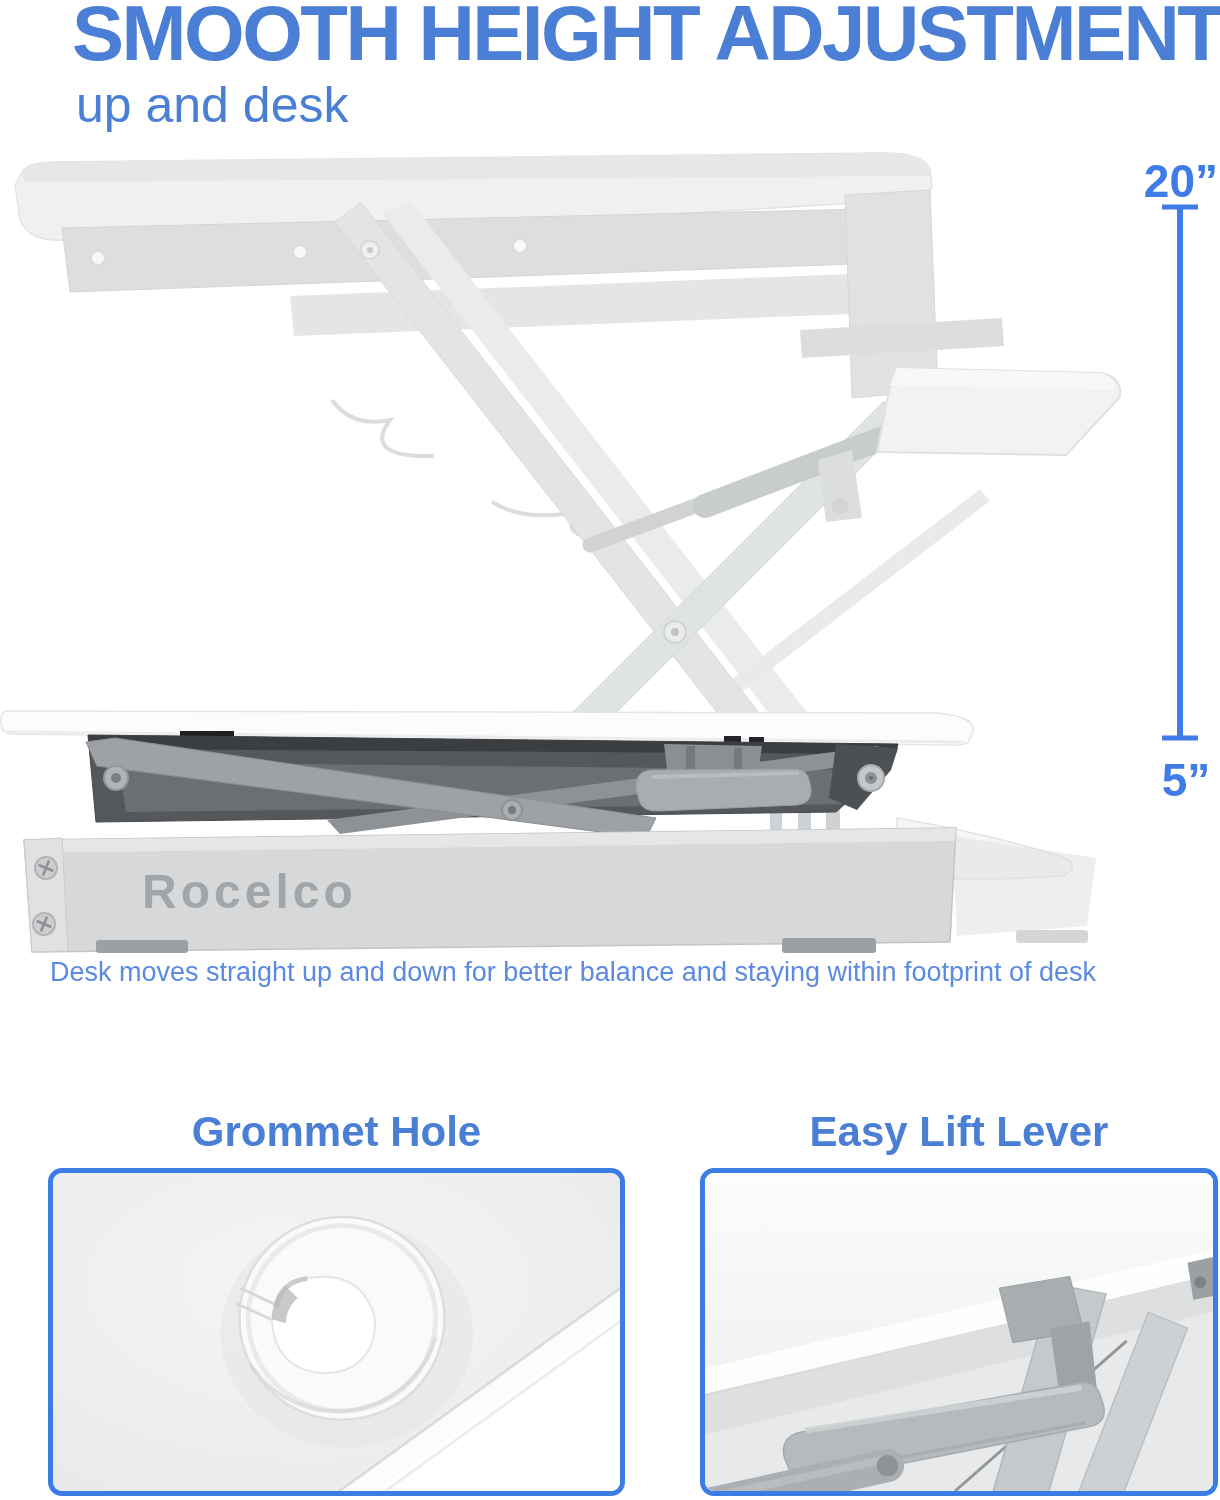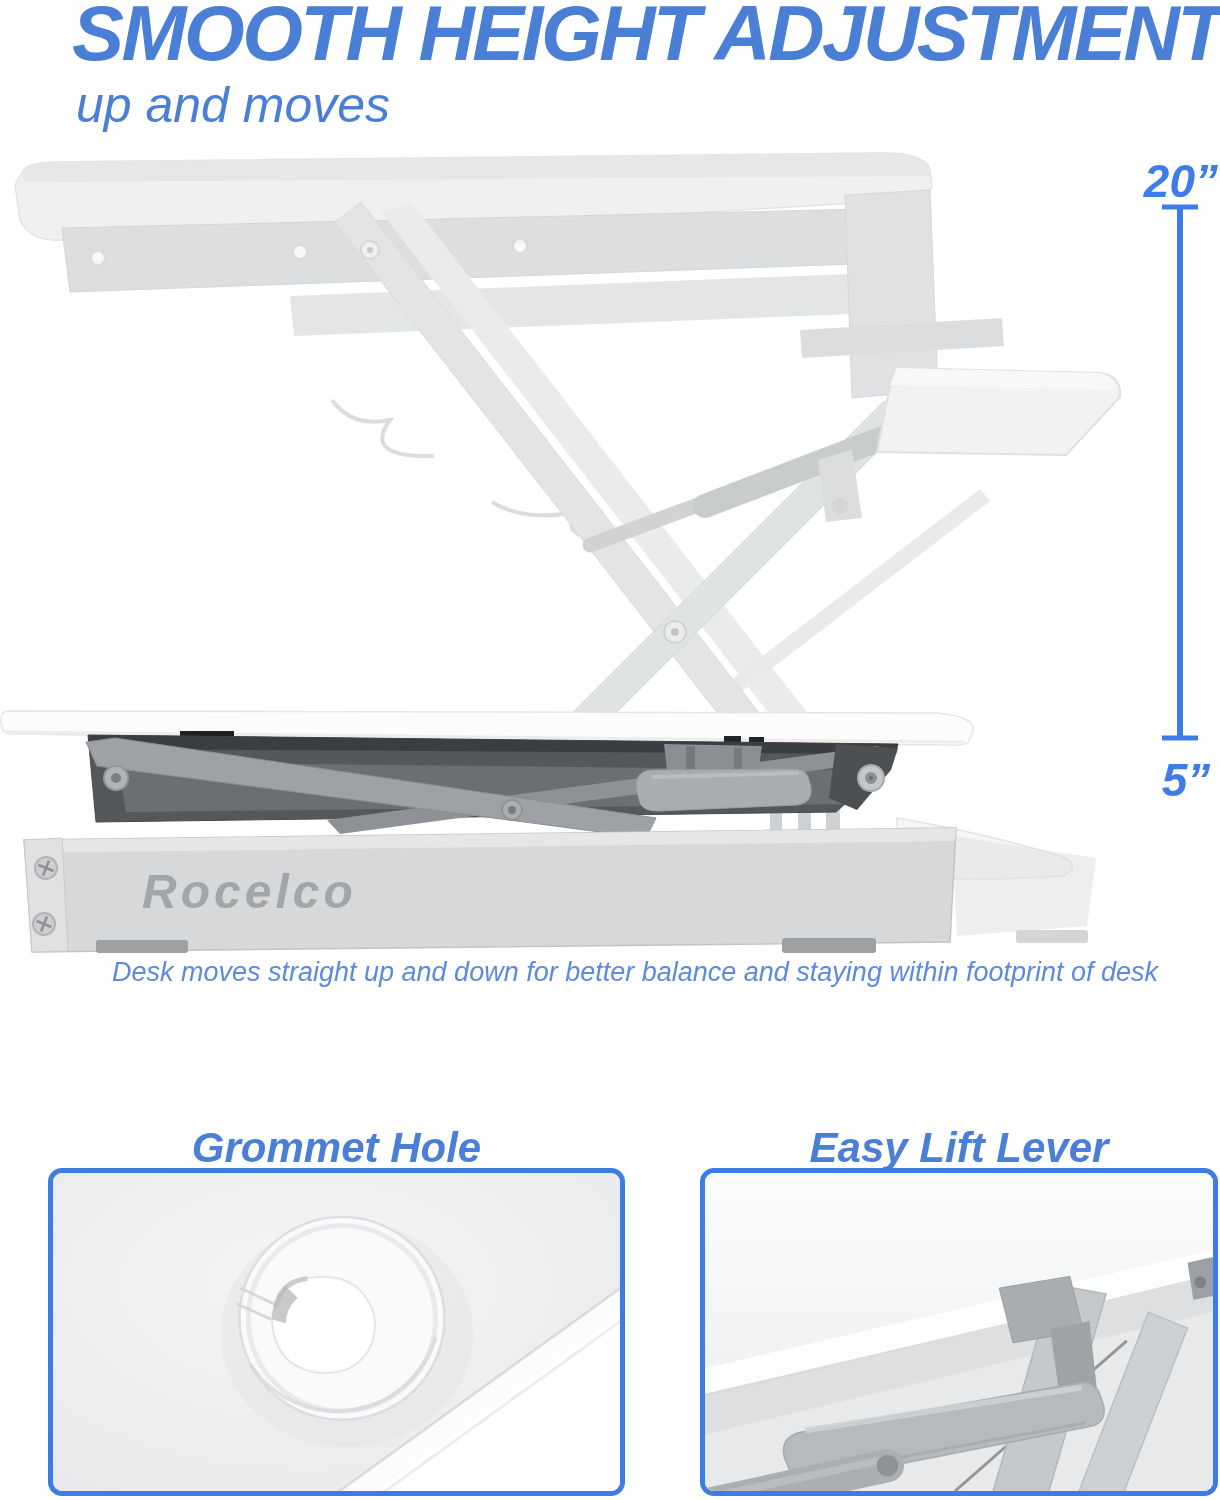--- a/index.html
+++ b/index.html
@@ -1,56 +1,56 @@
 <!DOCTYPE html>
 <html><head>
 <meta charset="utf-8">
 <style>
   html,body { margin:0; padding:0; background:#ffffff; }
   .page {
     position:relative; width:1220px; height:1500px; overflow:hidden;
-    background:#ffffff; font-family:"Liberation Sans", sans-serif;font-style:italic;
+    background:#ffffff; font-family:"Liberation Sans", sans-serif;
   }
   .title {
     position:absolute; left:72px; top:-6px; font-size:78px; font-weight:bold;
     letter-spacing:-2.5px; color:#4a7fd5; white-space:nowrap; line-height:1.0;
   }
   .subtitle {
     position:absolute; left:76px; top:76px; font-size:50px; font-weight:400;
     color:#4a7fd5; white-space:nowrap;
   }
   .hero-svg { position:absolute; left:0; top:150px; display:block; }
   .caption {
     position:absolute; left:0; top:957px; width:1220px; box-sizing:border-box;
-    padding-left:50px; text-align:center; font-size:27px; color:#5b8ae0;
+    padding-left:50px; font-size:27px; color:#5b8ae0;
     white-space:nowrap;
   }
   .feature-label {
     position:absolute; top:1108px; font-size:42px; font-weight:bold;
-    color:#4a7fd5; text-align:center;margin-top:16px;
+    color:#4a7fd5; text-align:center;
   }
   .feature-label.left  { left:48px;  width:577px; }
   .feature-label.right { left:700px; width:518px;text-align:center; }
   .frame {
     position:absolute; top:1168px; height:328px; box-sizing:border-box;
     border:5px solid #3d7ce4; border-radius:14px; overflow:hidden; background:#eef0f1;
   }
   .frame.left  { left:48px;  width:577px; }
   .frame.right { left:700px; width:518px; }
   .frame svg { display:block; width:100%; height:100%; }
   text.measure { font-family:"Liberation Sans", sans-serif; font-weight:bold; }
   text.brand   { font-family:"Liberation Sans", sans-serif; font-weight:bold; letter-spacing:4px; }
 </style>
 </head>
 <body>
 
 <div class="page">
 
   <div class="title">SMOOTH HEIGHT ADJUSTMENT</div>
-  <div class="subtitle">up and moves</div>
+  <div class="subtitle">up and desk</div>
 
   <svg class="hero-svg" width="1220" height="810" viewBox="0 0 1220 810">
 
     <g opacity="0.62">
 
       <path d="M 15,35 L 22,22 Q 26,13 52,12 L 880,3 Q 925,2 930,20 L 932,36 Q 930,46 905,50 L 640,66 L 62,90 Q 30,92 20,70 Z" fill="#e6e8e9" stroke="#d0d3d4" stroke-width="1.5"></path>
       <path d="M 22,22 Q 26,13 52,12 L 880,3 Q 925,2 930,20 L 931,26 L 24,32 Z" fill="#d6d9da"></path>
 
       <path d="M 62,78 L 905,58 L 910,112 L 70,142 Z" fill="#c8cbcd" stroke="#b9bcbe" stroke-width="1"></path>
       <circle cx="98" cy="108" r="7" fill="#f4f5f5" stroke="#c2c5c7" stroke-width="2"></circle>

